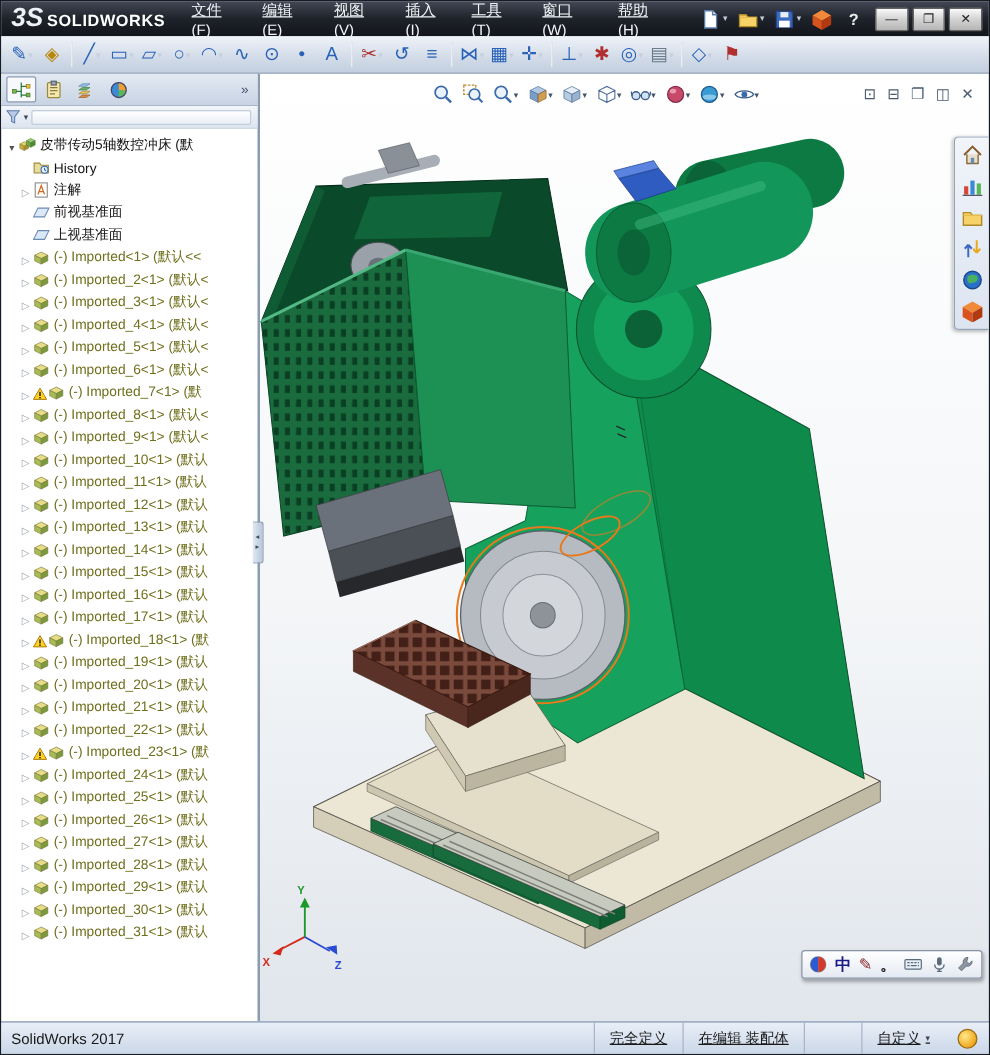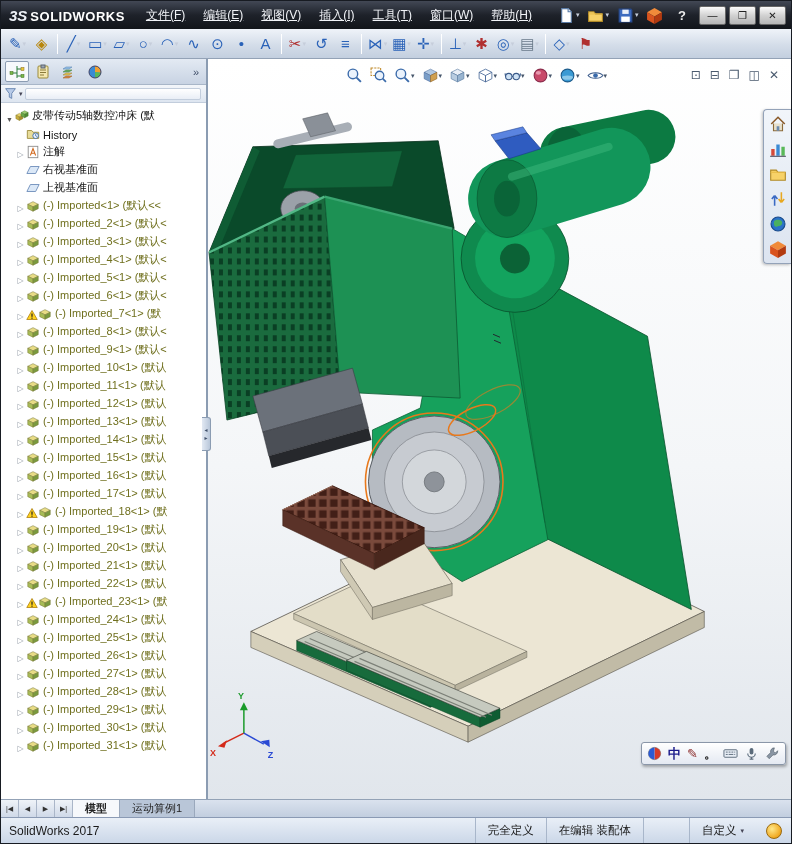--- a/index.html
+++ b/index.html
@@ -5,21 +5,21 @@
   * { margin:0; padding:0; box-sizing:border-box; }
   html,body { width:792px; height:844px; overflow:hidden; background:#222;
     font-family:"Liberation Sans","DejaVu Sans",sans-serif; }
   .window { width:792px; height:844px; display:flex; flex-direction:column;
     border:1px solid #171b22; background:#cfd9e8; }
 
   
   .titlebar { height:28px; flex:none; display:flex; align-items:center;
     background:linear-gradient(#424855,#1e222a 50%,#12151a); color:#fff; padding:0 5px 0 8px; }
   .brand { display:flex; align-items:baseline; gap:3px; margin-right:12px; }
-  .brand-mark { font-style:italic; font-weight:bold; font-size:15px; color:#eef2f8; }
+  .brand-mark { font-style:italic; font-weight:bold; font-size:21px; color:#eef2f8; }
   .brand-name { font-weight:bold; font-size:13px; letter-spacing:.5px; }
   .menu-item { font-size:12px; padding:6px 9px; cursor:default; color:#f2f4f8;text-decoration:underline; }
   .qb-wrap { display:flex; align-items:center; margin-left:14px; gap:2px; }
   .qb-btn { display:flex; align-items:center; padding:2px 3px; border-radius:2px; }
   .qb-btn svg { width:17px; height:17px; }
   .dd { font-size:7px; color:#c6cedb; margin-left:1px; }
   .tb-spacer { flex:1; }
   .help-btn { font-size:13px; font-weight:bold; padding:0 10px; color:#ececec; }
   .win-btn { width:27px; height:19px; margin-left:3px; border:1px solid #666;
     border-radius:2px; background:linear-gradient(#fbfbfb,#d2d2d2 50%,#b6b6b6);
@@ -91,21 +91,21 @@
   .sheetbar { height:18px; flex:none; display:flex; align-items:stretch;
     background:linear-gradient(#dae2ee,#c2cedf); border-top:1px solid #93a2b6; }
   .nav-btn { width:18px; display:flex; align-items:center; justify-content:center; font-size:7px; color:#333;
     border-right:1px solid #aab6c8; background:linear-gradient(#eff3f8,#cfd9e8); }
   .mtab { padding:0 12px; display:flex; align-items:center; font-size:11px; color:#222;
     border-right:1px solid #9aa8bc; background:#b9c6d8; }
   .mtab.active { background:#f6f8fb; font-weight:bold; }
 
   .statusbar { height:26px; flex:none; display:flex; align-items:center; padding-left:8px;
     background:linear-gradient(#e9eff7,#cbd7e8); border-top:1px solid #8a9ab4; font-size:12px; color:#1a1a1a; }
-  .status-fields { margin-left:auto; display:flex; align-items:center; height:100%; }
+  .status-fields { margin-left:auto; display:flex; align-items:center; height:100%;text-decoration:underline; }
   .sfield { padding:0 12px; height:100%; display:flex; align-items:center; gap:4px;
     border-left:1px solid #a8b6ca; font-size:11.5px; }
   .sfield.empty { width:46px; padding:0; }
   .dd2 { font-size:7px; color:#445; }
   .status-badge { width:16px; height:16px; flex:none; border-radius:50%; margin:0 9px 0 10px;
     background:radial-gradient(circle at 5px 5px,#ffe88a,#f0a820 70%,#c07808); border:1px solid #9a6a10; }
 </style>
 </head>
 <body>
 
@@ -466,21 +466,21 @@
             <svg class="ic">
               <use href="#s-noteA" xlink:href="#s-noteA"></use>
             </svg>
             <span class="tlabel plain">注解</span>
           </div>
           <div class="trow childrow">
             <span class="arrow"></span>
             <svg class="ic">
               <use href="#s-plane" xlink:href="#s-plane"></use>
             </svg>
-            <span class="tlabel plain">右视基准面</span>
+            <span class="tlabel plain">前视基准面</span>
           </div>
           <div class="trow childrow">
             <span class="arrow"></span>
             <svg class="ic">
               <use href="#s-plane" xlink:href="#s-plane"></use>
             </svg>
             <span class="tlabel plain">上视基准面</span>
           </div>
           <div class="trow childrow">
             <span class="arrow">▷</span>
@@ -953,28 +953,20 @@
           </span>
           <span class="ime-btn">
             <svg class="ic">
               <use href="#s-wrench" xlink:href="#s-wrench"></use>
             </svg>
           </span>
         </div>
     </div>
   </div>
 
-  <div class="sheetbar" id="sheetbar">
-      <span class="nav-btn">|◀</span>
-      <span class="nav-btn">◀</span>
-      <span class="nav-btn">▶</span>
-      <span class="nav-btn">▶|</span>
-      <span class="mtab active">模型</span>
-      <span class="mtab">运动算例1</span>
-    </div>
 
   <div class="statusbar">
     <span>SolidWorks 2017</span>
     <div class="status-fields" id="statusfields">
         <div class="sfield">
           <span>完全定义</span>
         </div>
         <div class="sfield">
           <span>在编辑 装配体</span>
         </div>

